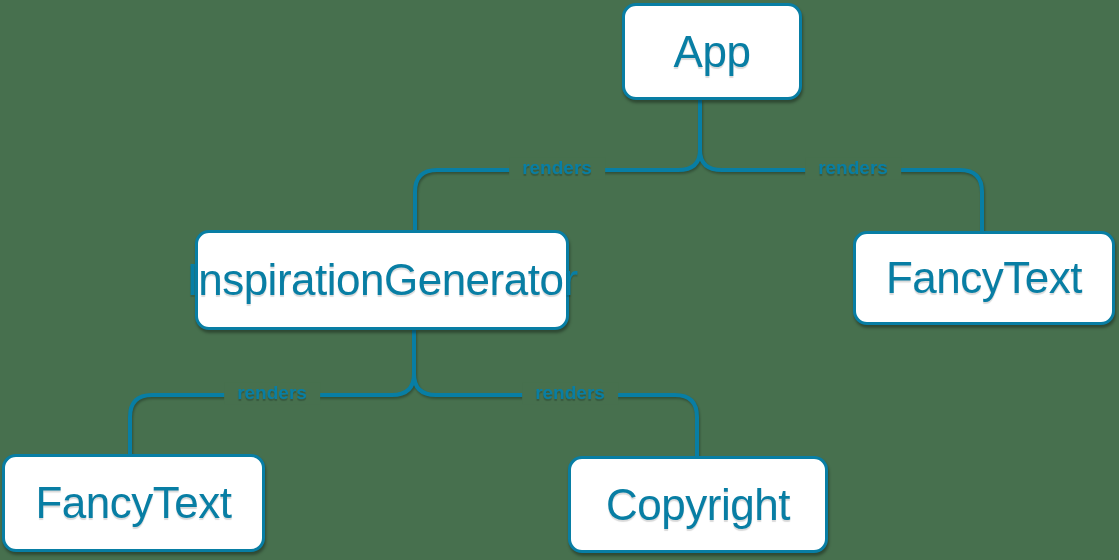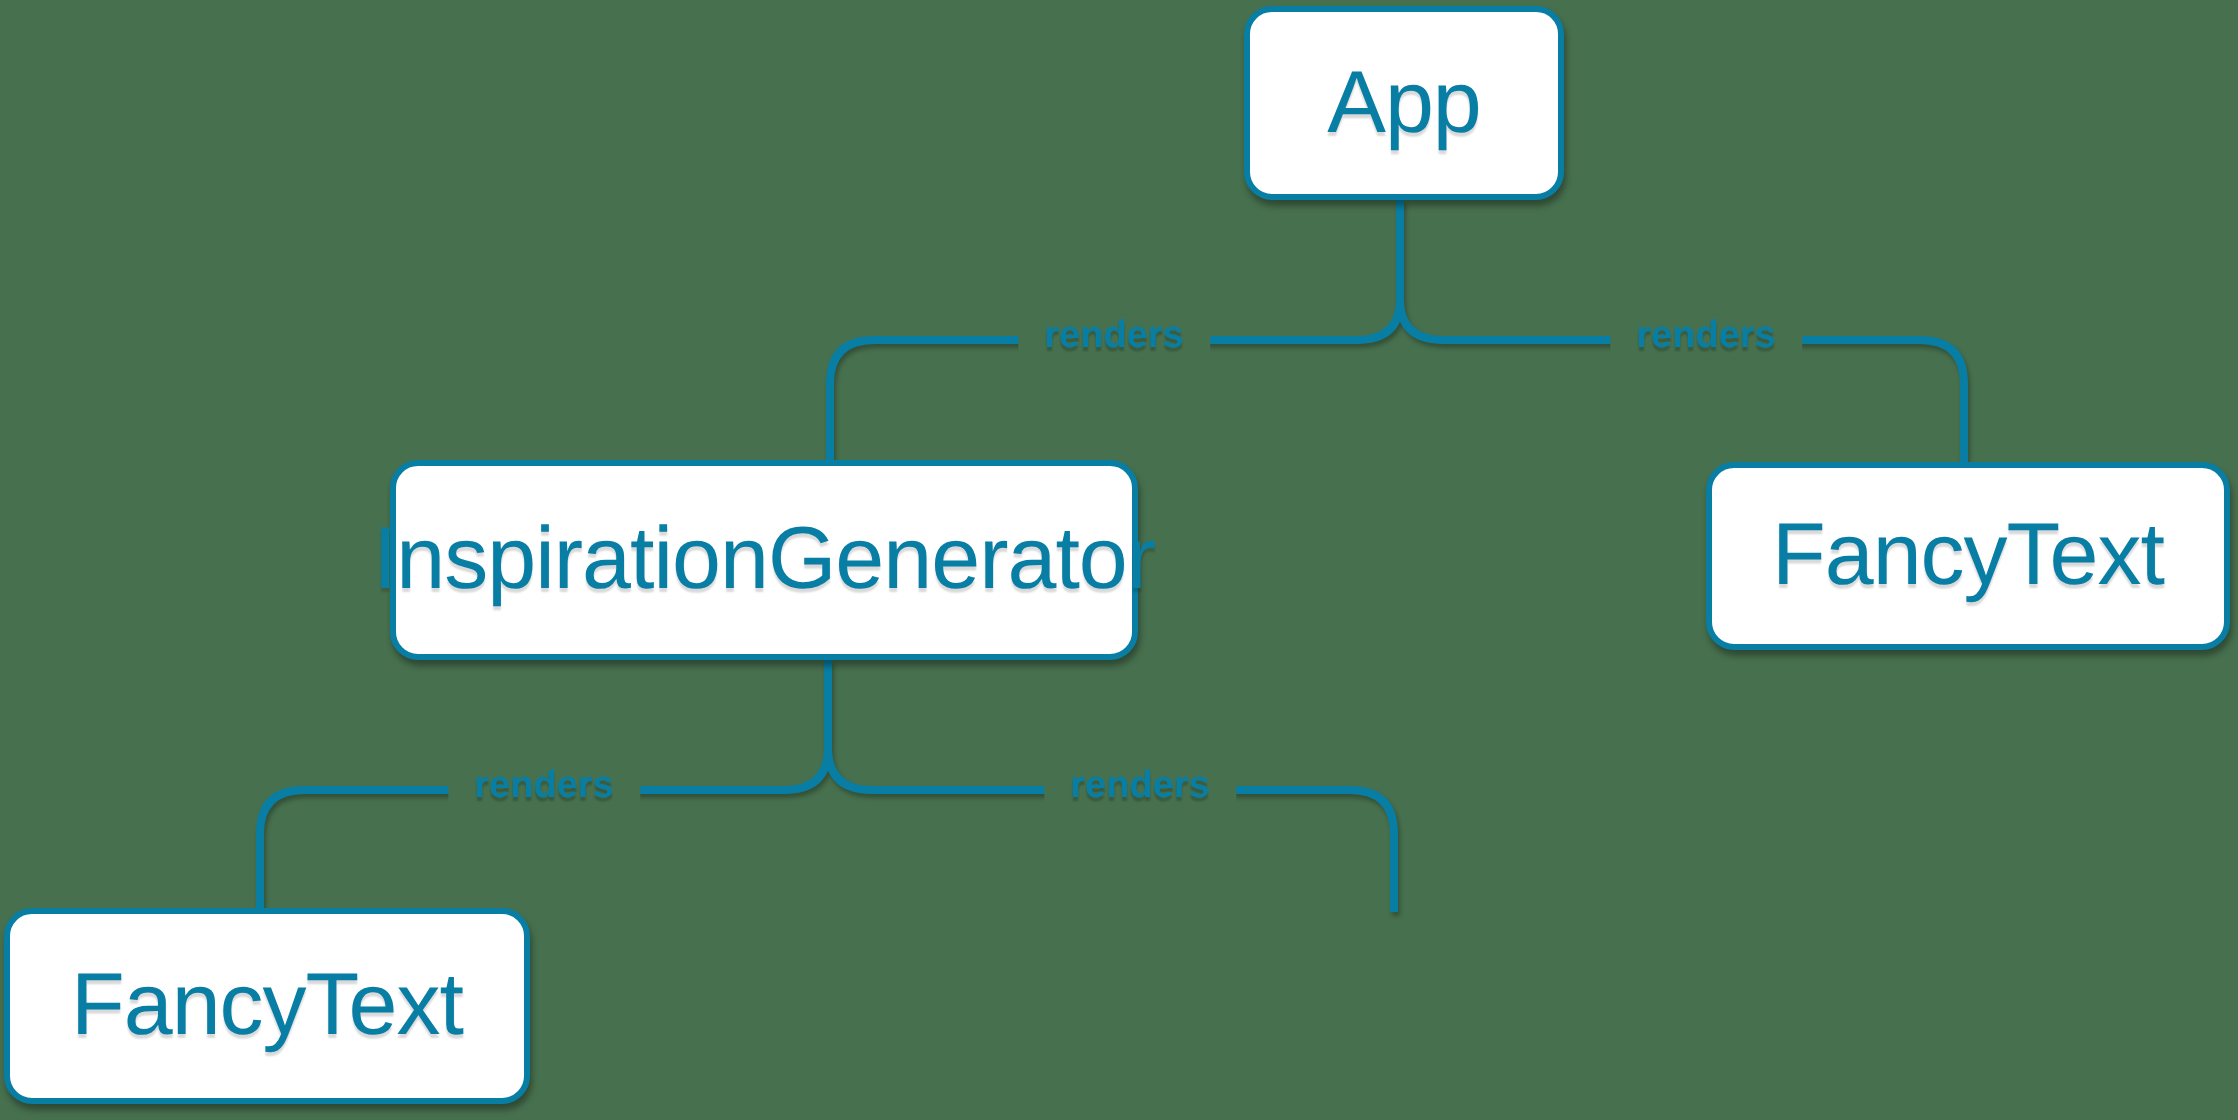--- a/index.html
+++ b/index.html
@@ -62,30 +62,33 @@
     <path d="M 414 330 L 414 374" fill="none" stroke-width="4" stroke="#087ea4"></path>
     <path d="M 414 374 Q 414 395 392 395 L 152 395 Q 130 395 130 417 L 130 454" fill="none" stroke-width="4" stroke="#087ea4"></path>
     <path d="M 414 374 Q 414 395 436 395 L 675 395 Q 697 395 697 417 L 697 456" fill="none" stroke-width="4" stroke="#087ea4"></path>
   </svg>
 
   <span class="edge-label" style="left:557px; top:169px;">renders</span>
   <span class="edge-label" style="left:853px; top:169px;">renders</span>
   <span class="edge-label" style="left:272px; top:394px;">renders</span>
   <span class="edge-label" style="left:570px; top:394px;">renders</span>
 
-  <div class="node" style="left:622px; top:3px; width:160px; height:97px;">
+  <div class="node" style="left:622px; top:3px; width:180px; height:97px;">
     <span>App</span>
   </div>
 
   <div class="node" style="left:195px; top:230px; width:374px; height:100px;">
     <span>InspirationGenerator</span>
   </div>
 
   <div class="node" style="left:853px; top:231px; width:262px; height:94px;">
     <span>FancyText</span>
   </div>
 
   <div class="node" style="left:2px; top:454px; width:263px; height:98px;">
     <span>FancyText</span>
   </div>
 
+  <div class="node" style="left:568px; top:456px; width:260px; height:97px;">
+    <span>Copyright</span>
+  </div>
 
 </div>
 
 </body></html>

